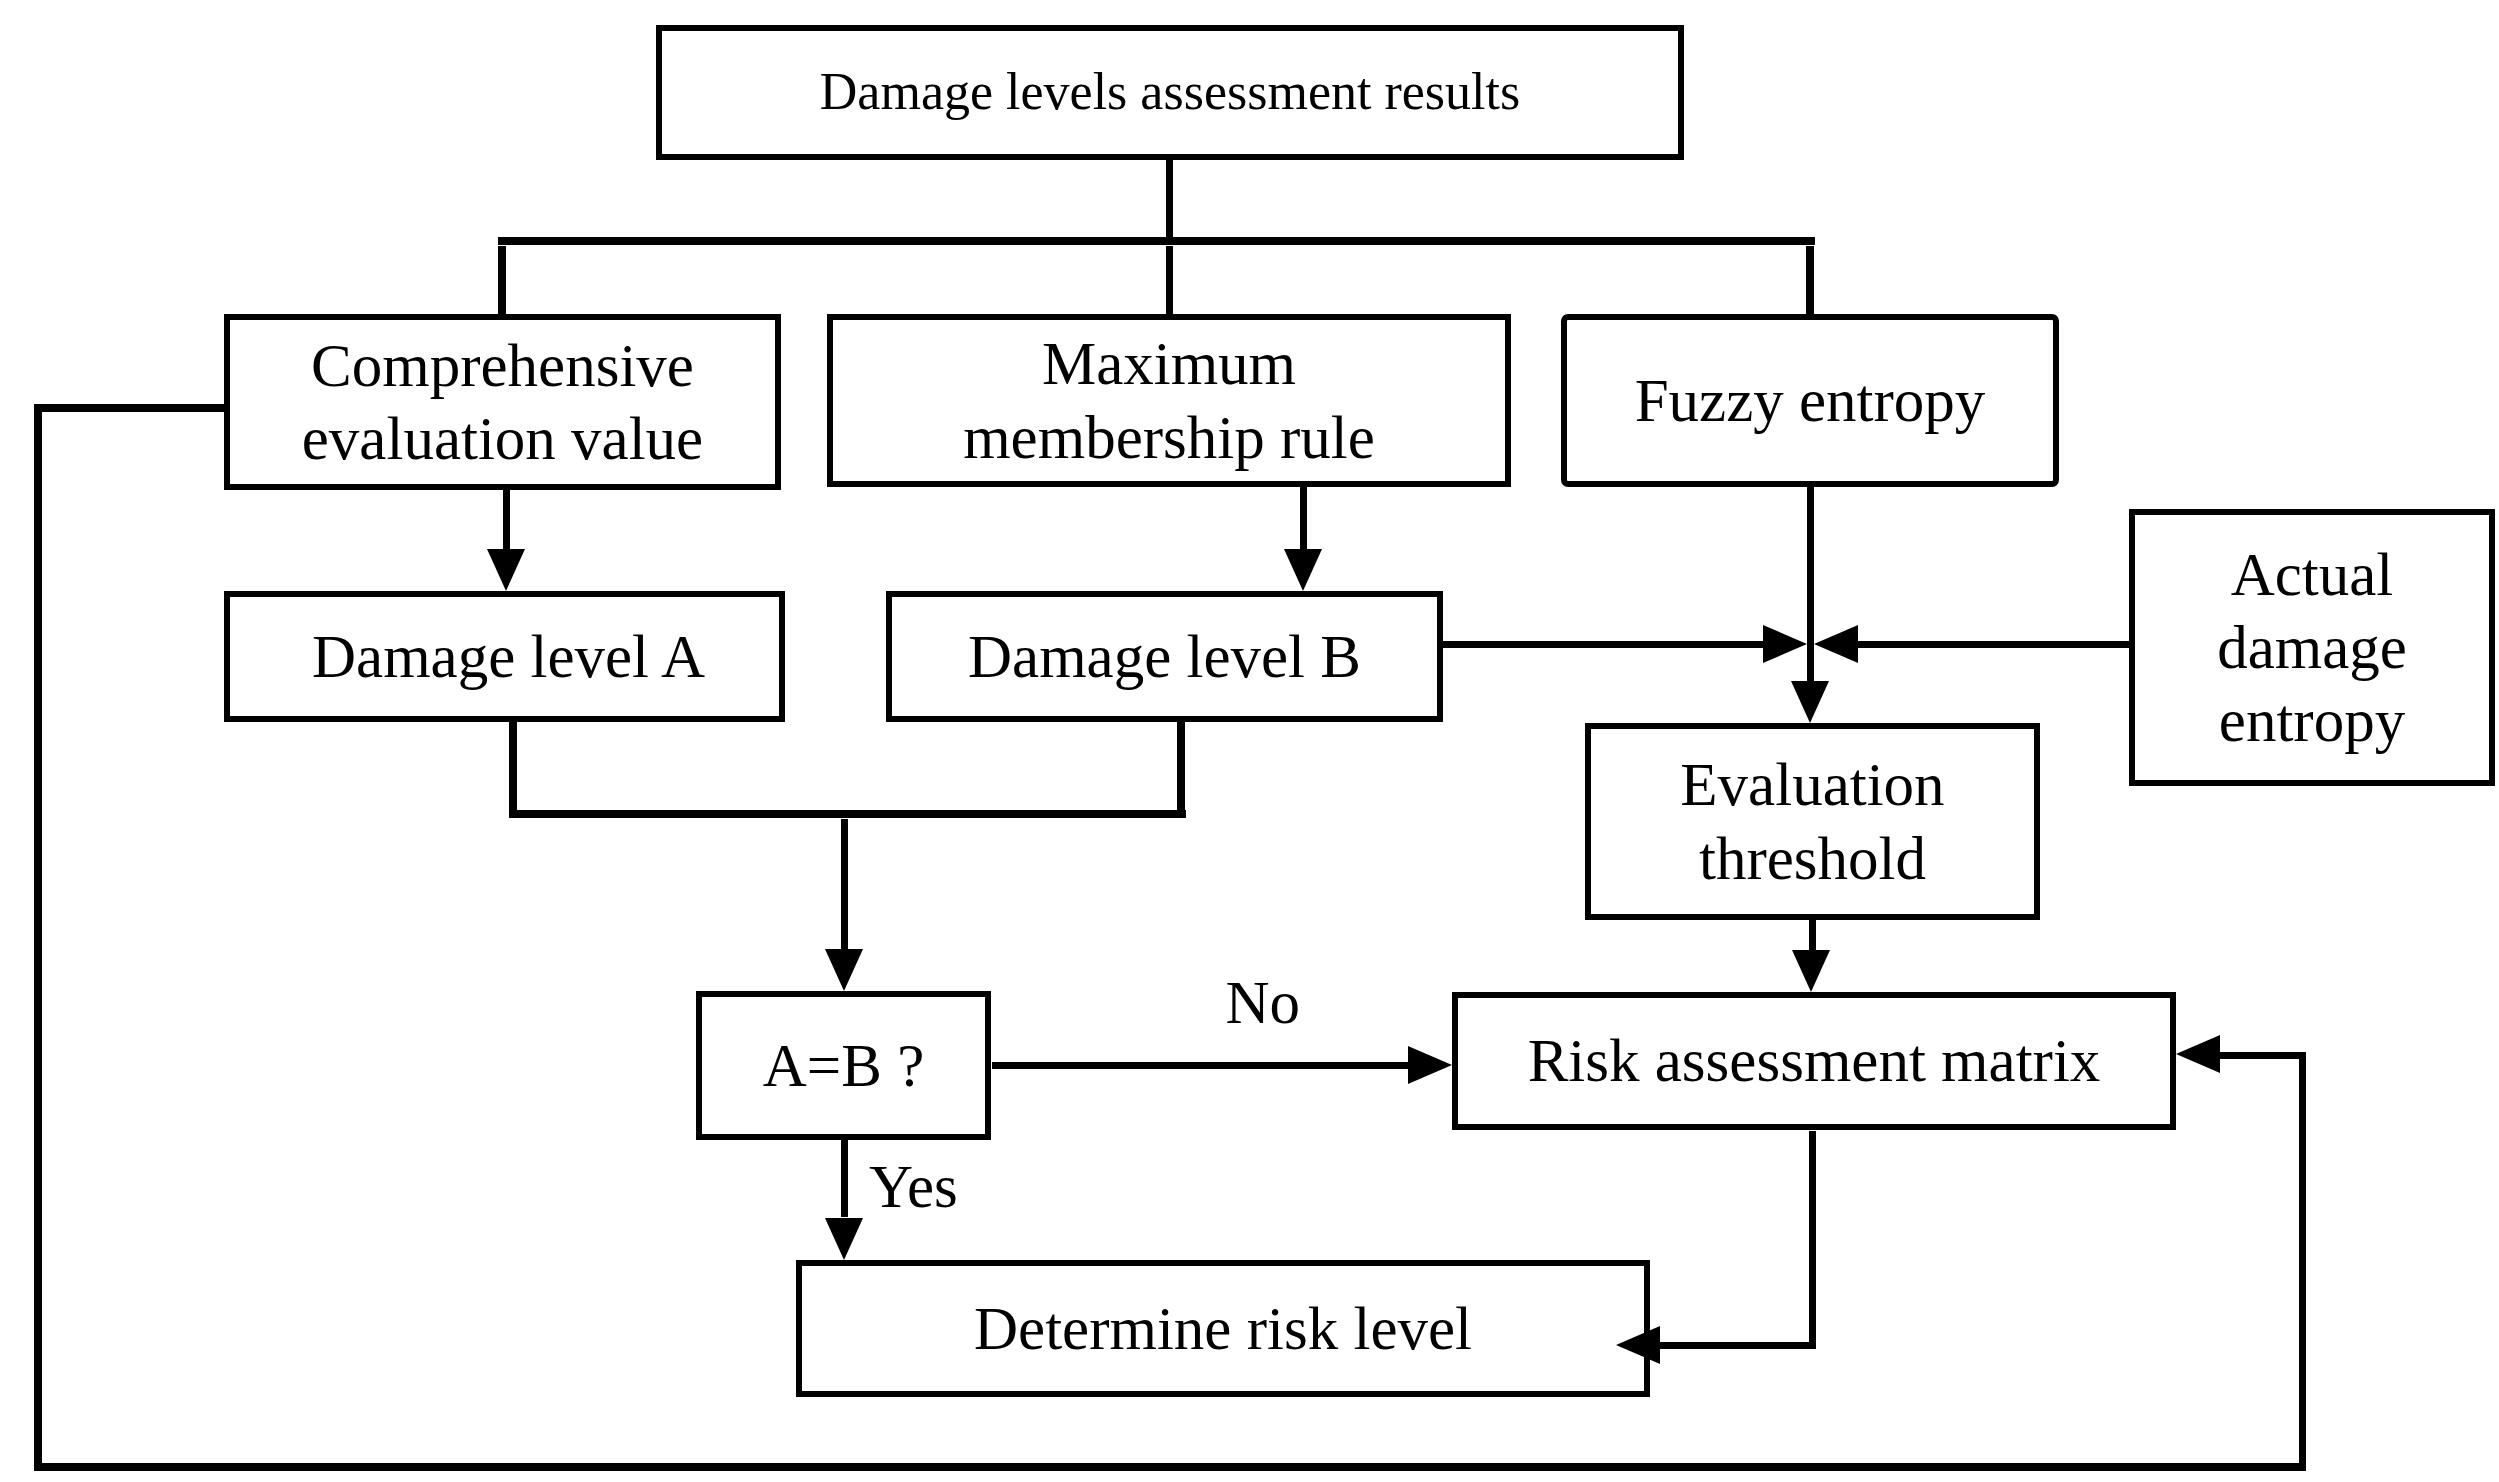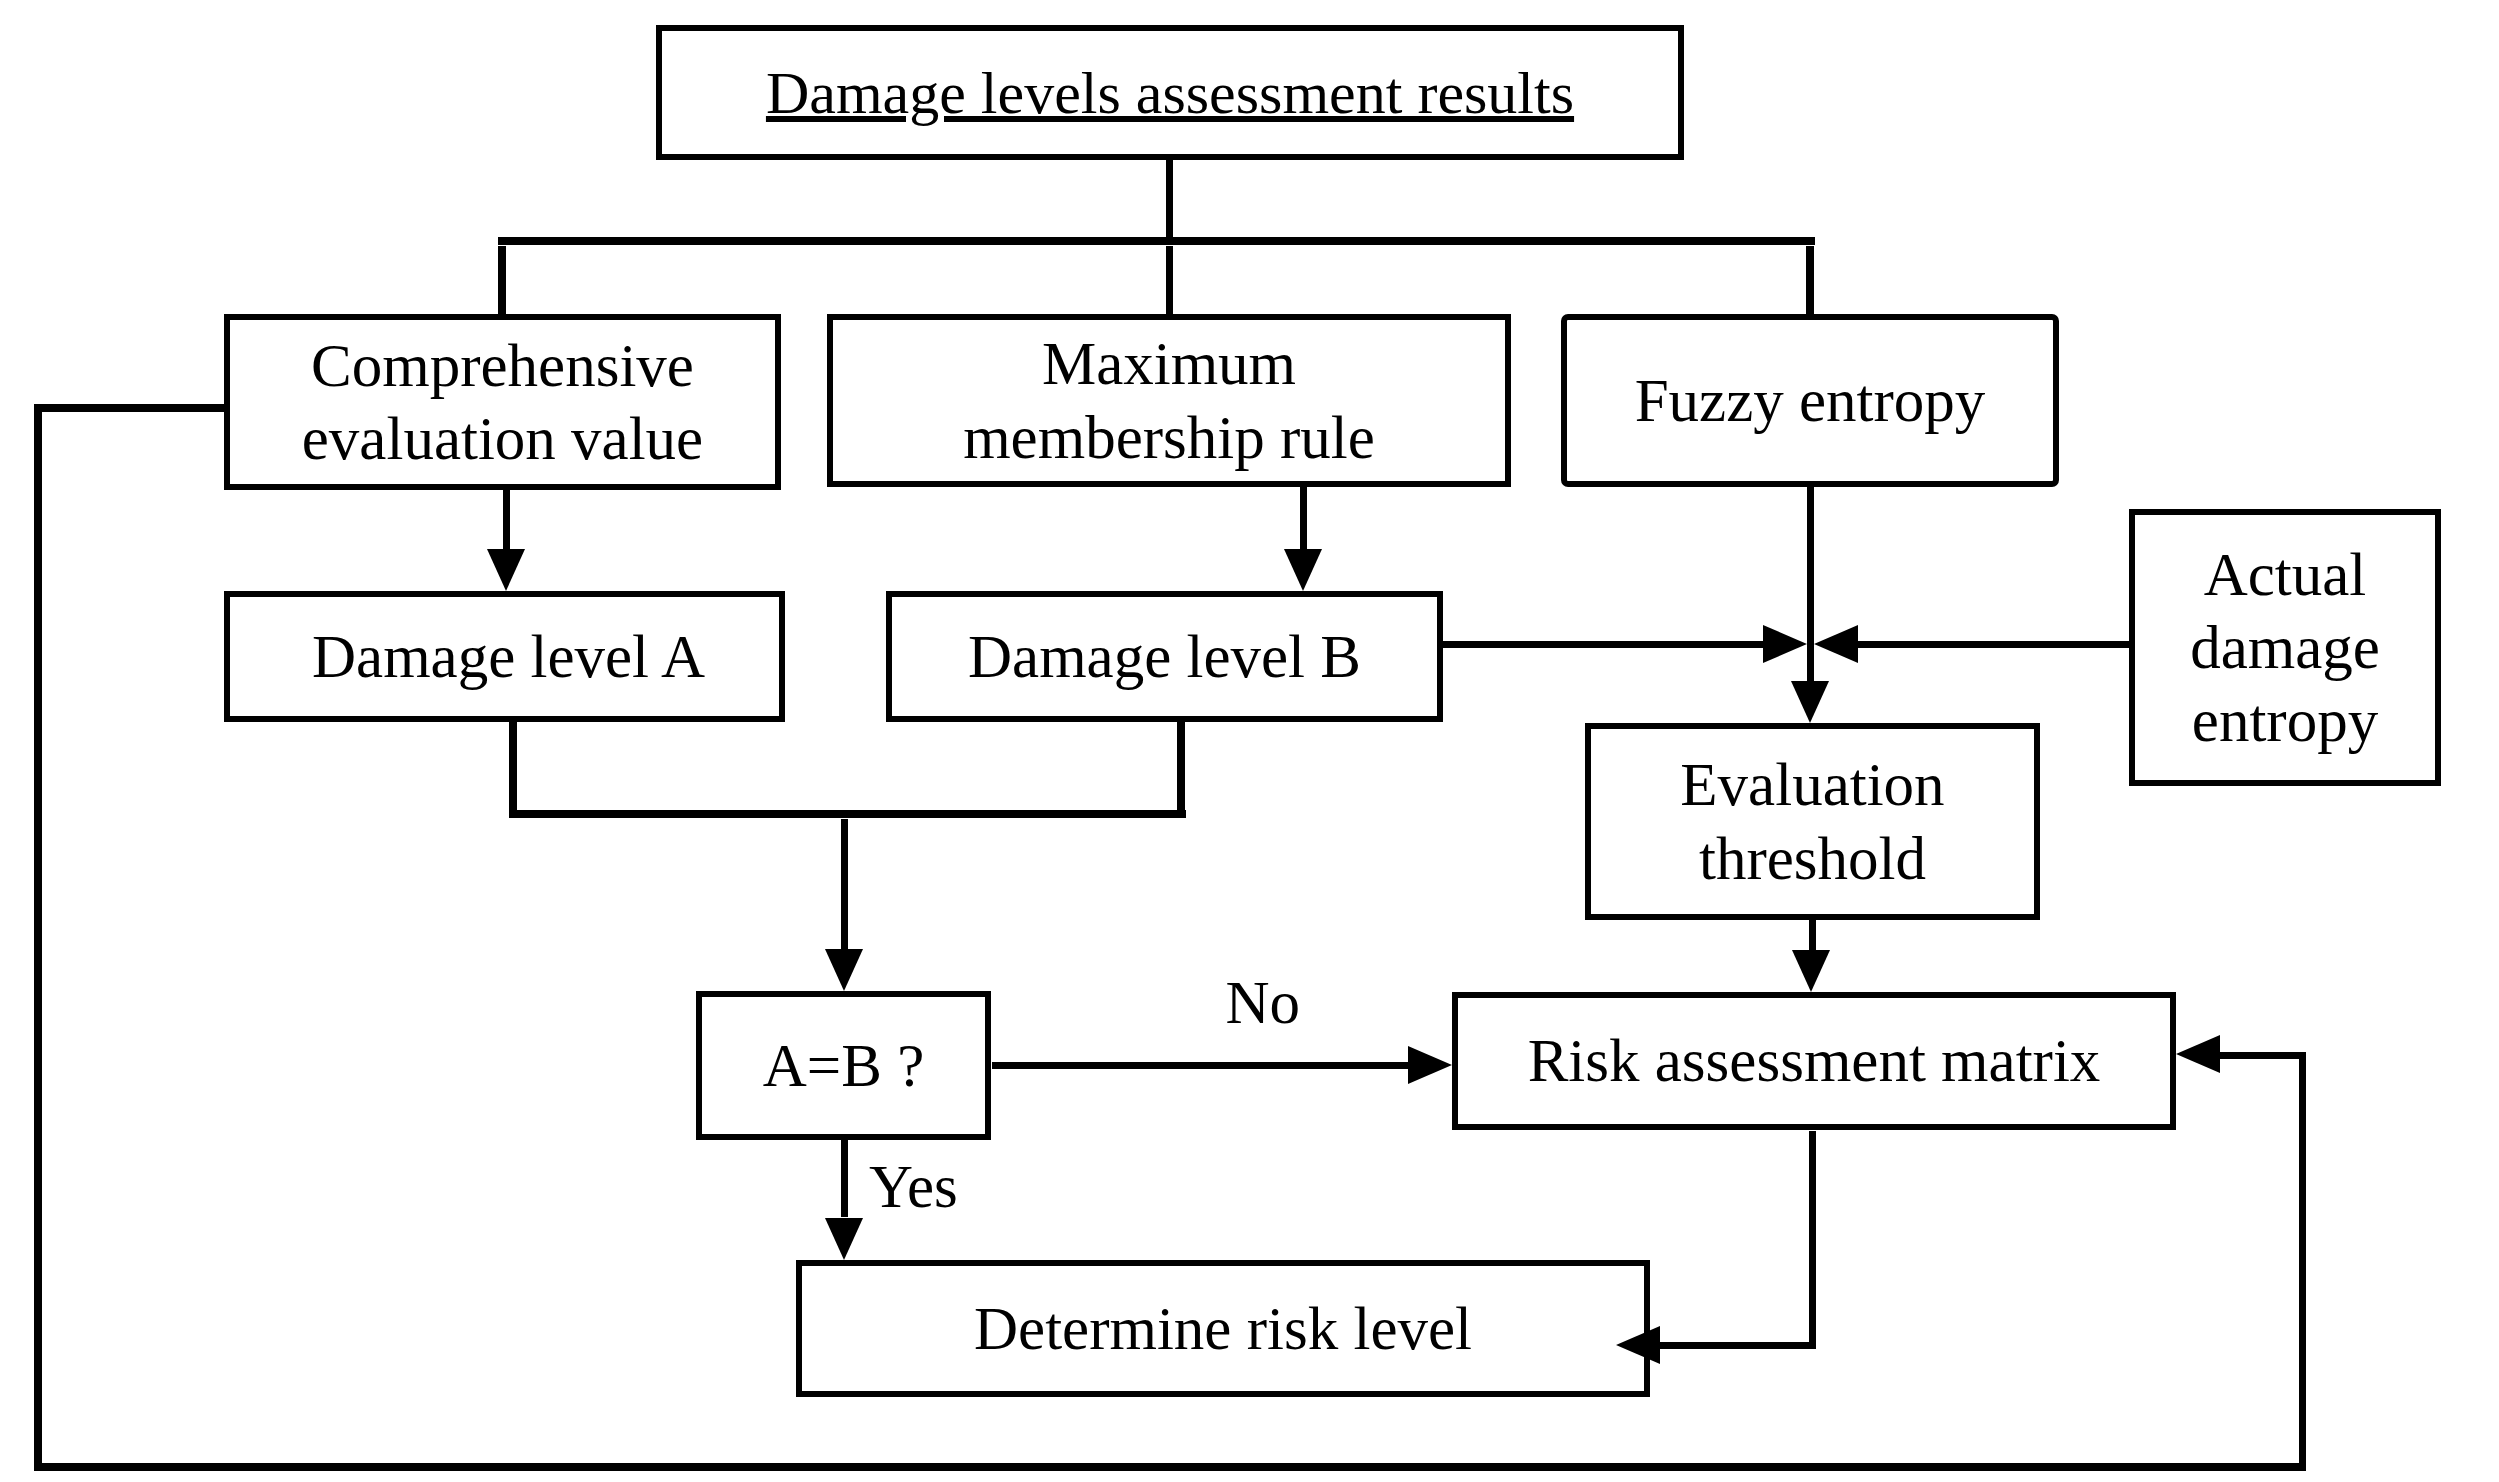--- a/index.html
+++ b/index.html
@@ -10,21 +10,21 @@
     font-family:"Liberation Serif","DejaVu Serif",serif;
     color:#000000;
     overflow:hidden;
   }
   .box{
     position:absolute;box-sizing:border-box;
     border:6.8px solid #000;background:#fff;
     display:flex;align-items:center;justify-content:center;
     text-align:center;font-size:61px;line-height:1.2;
   }
-  .box.big{font-size:60px;text-decoration:underline;}
+  .box.big{font-size:52px;}
   .ln{display:block;}
   .line{position:absolute;background:#000;}
   .ah{position:absolute;width:0;height:0;}
   .ah.down{border-left:19.4px solid transparent;border-right:19.4px solid transparent;border-top:42px solid #000;}
   .ah.left{border-top:19.4px solid transparent;border-bottom:19.4px solid transparent;border-right:44px solid #000;}
   .ah.right{border-top:19.4px solid transparent;border-bottom:19.4px solid transparent;border-left:44px solid #000;}
   .edge-label{position:absolute;font-size:61px;line-height:1;text-align:right;}
 </style>
 </head>
 <body>
@@ -46,21 +46,21 @@
     <div>
       <span class="ln">Maximum</span>
       <span class="ln">membership rule</span>
     </div>
   </div>
 
   <div class="box" style="left:1561px;top:314px;width:498px;height:173px;border-radius:7px;">
     <span>Fuzzy entropy</span>
   </div>
 
-  <div class="box" style="left:2129px;top:509px;width:312px;height:277px;">
+  <div class="box" style="left:2129px;top:509px;width:366px;height:277px;">
     <div>
       <span class="ln">Actual</span>
       <span class="ln">damage</span>
       <span class="ln">entropy</span>
     </div>
   </div>
 
   <div class="box" style="left:224px;top:591px;width:561px;height:131px;padding-left:8px;">
     <span>Damage level A</span>
   </div>

